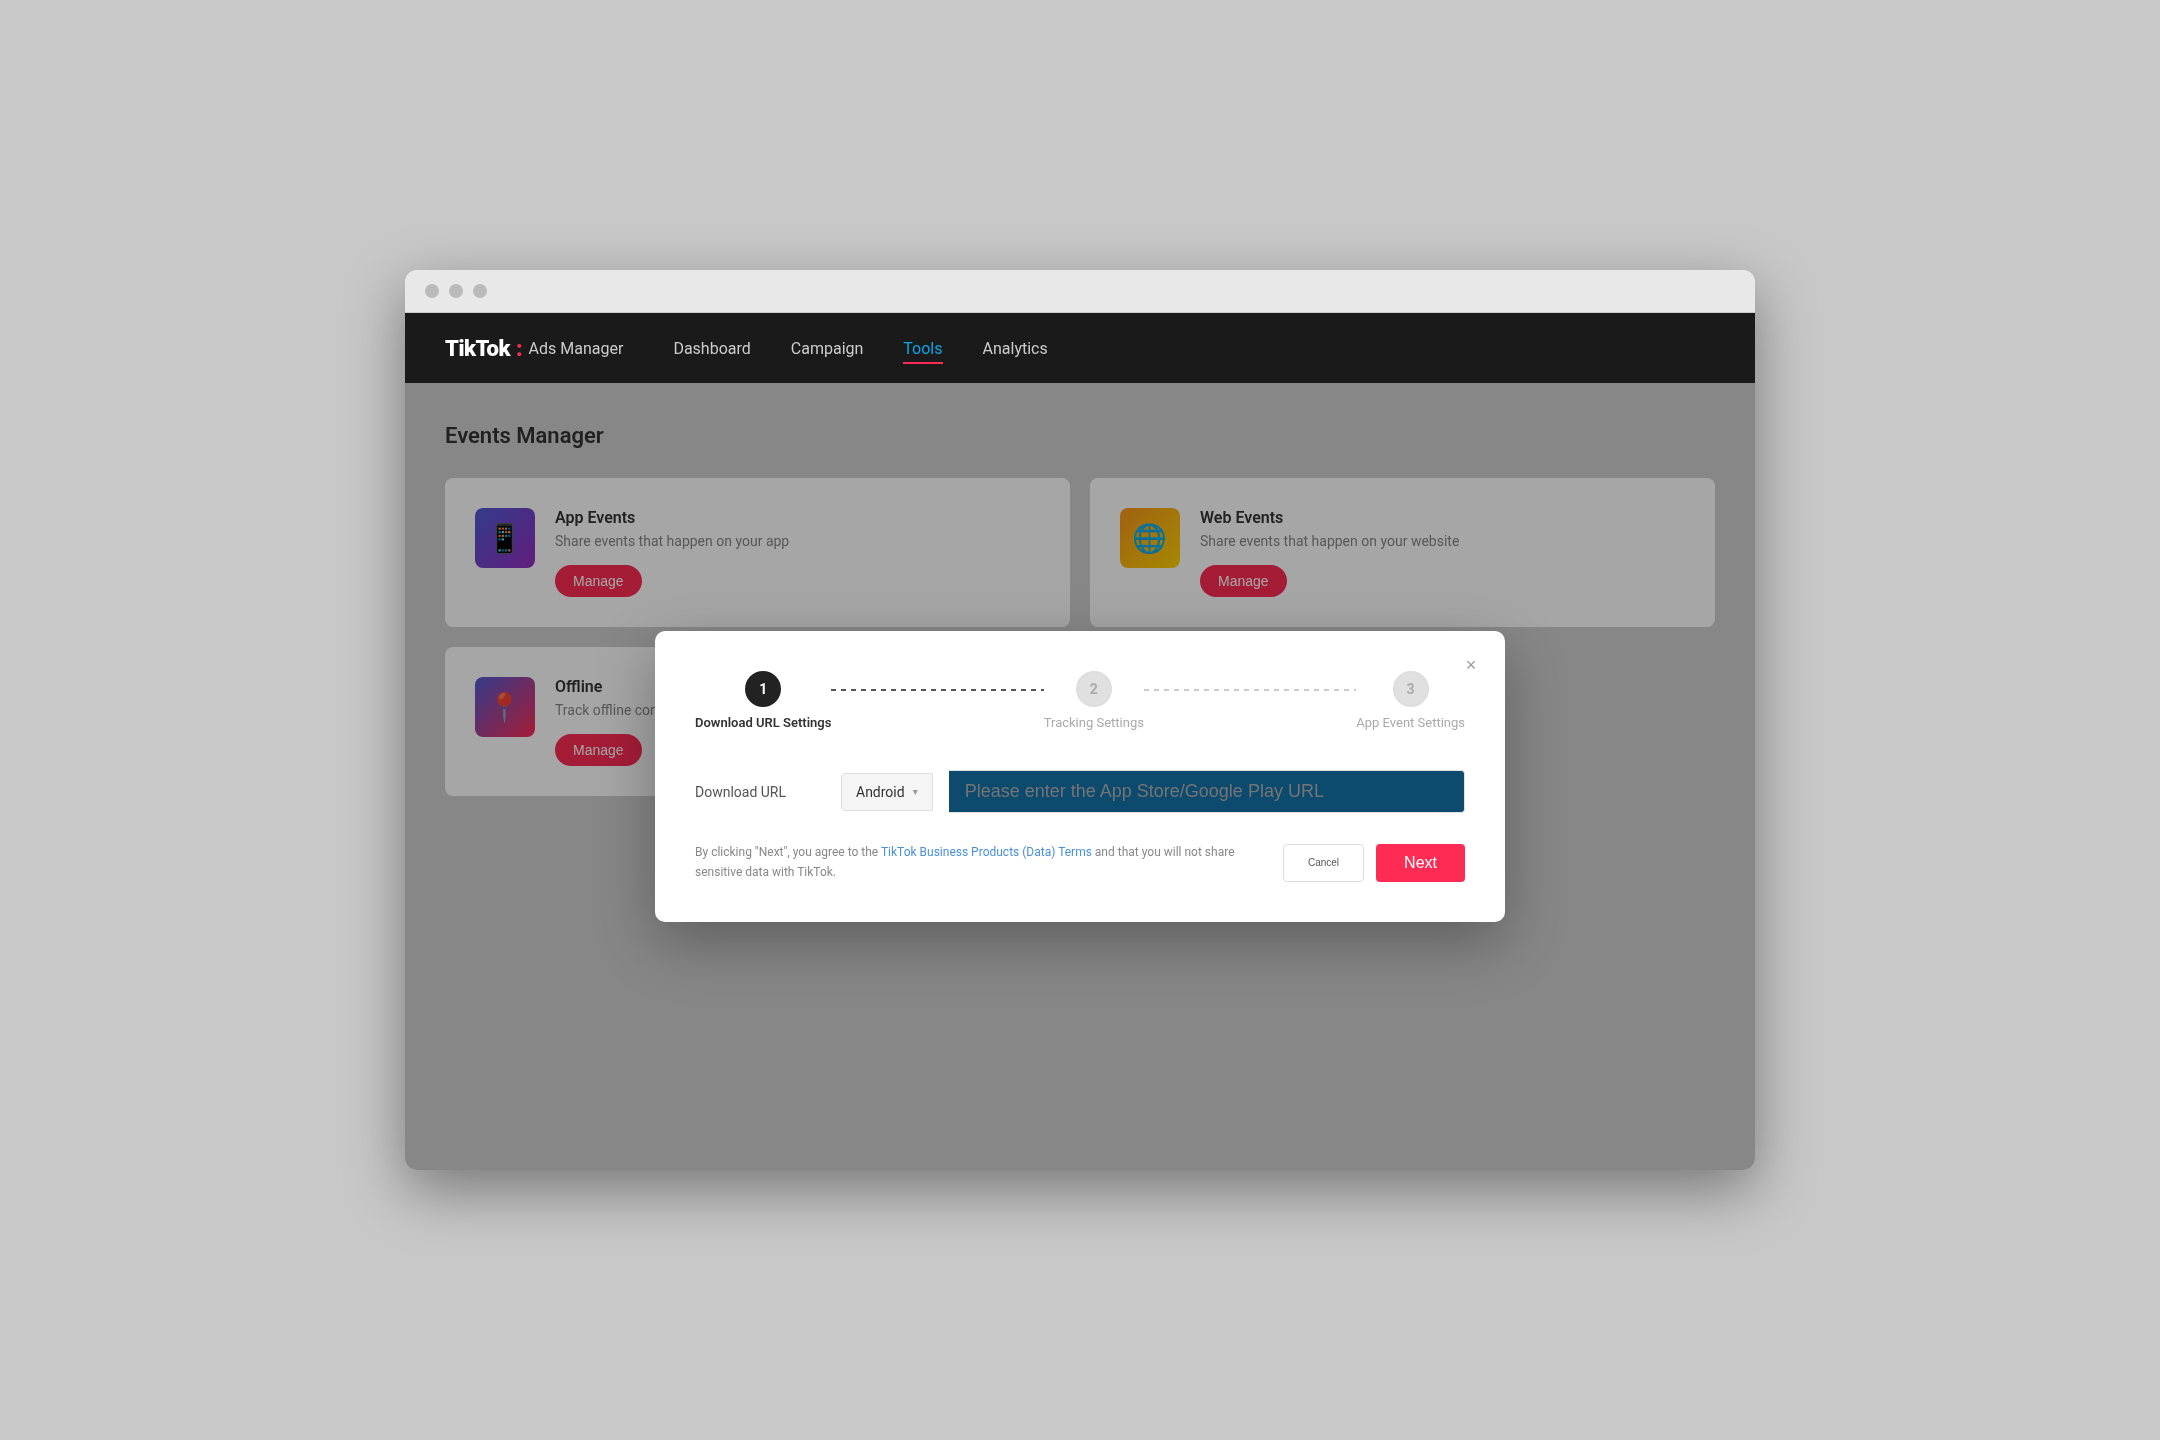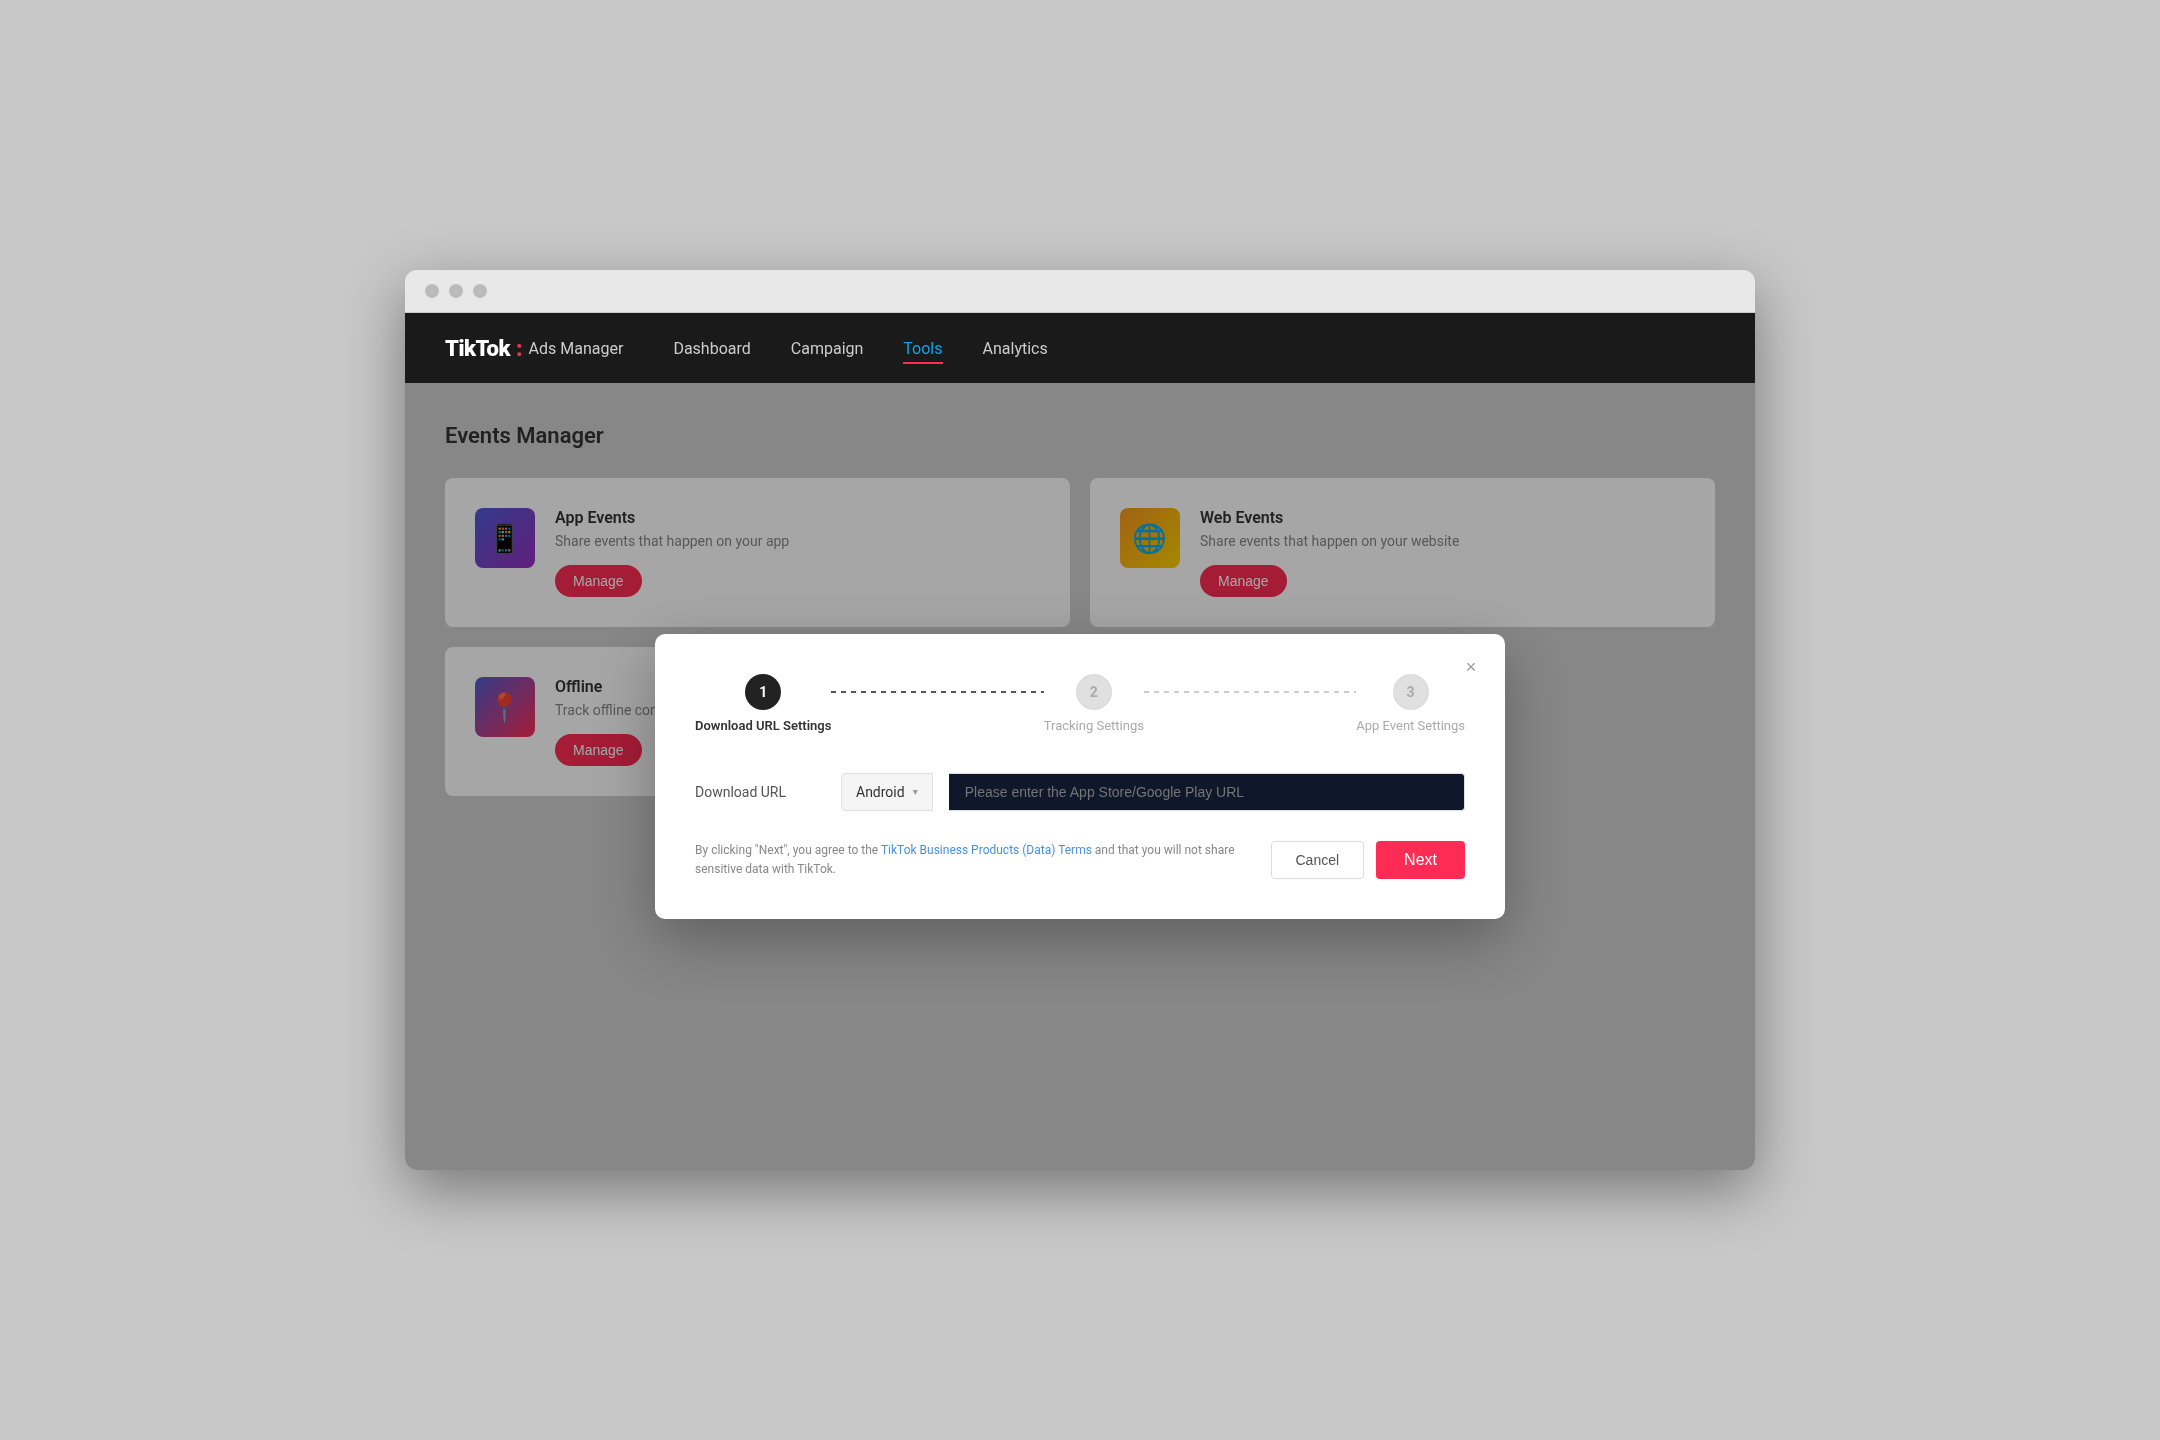--- a/index.html
+++ b/index.html
@@ -324,23 +324,23 @@
       font-size: 10px;
       color: #999;
     }
 
     .url-input {
       flex: 1;
       border: 1px solid #e0e0e0;
       border-left: none;
       border-radius: 0 4px 4px 0;
       padding: 10px 16px;
-      font-size: 14px;
+      font-size: 18px;
       color: #999;
-      background: #0f172a;
+      background: #0c4a6e;
       outline: none;
     }
 
     
     .modal-footer {
       display: flex;
       align-items: flex-end;
       justify-content: space-between;
       gap: 20px;
     }
@@ -361,21 +361,21 @@
       display: flex;
       gap: 12px;
       flex-shrink: 0;
     }
 
     .cancel-btn {
       padding: 10px 24px;
       border: 1px solid #ddd;
       background: white;
       border-radius: 4px;
-      font-size: 14px;
+      font-size: 10px;
       cursor: pointer;
       color: #555;
     }
 
     .next-btn {
       padding: 10px 28px;
       background: #fe2c55;
       color: white;
       border: none;
       border-radius: 4px;

